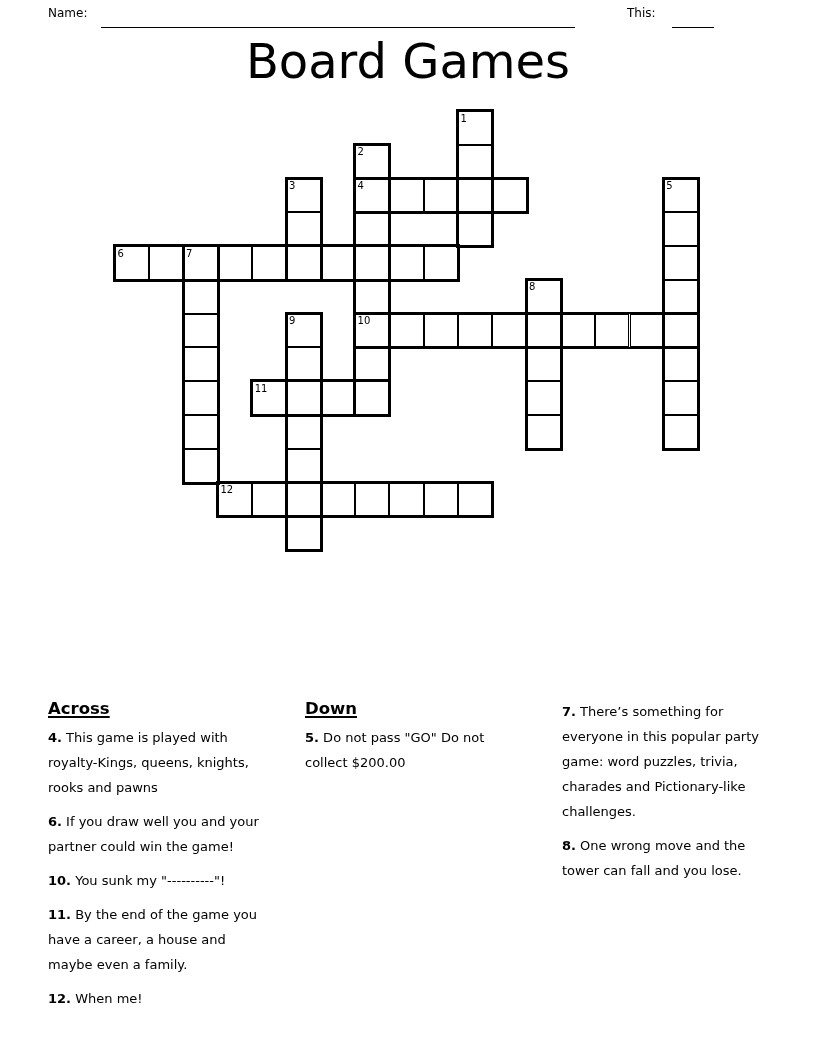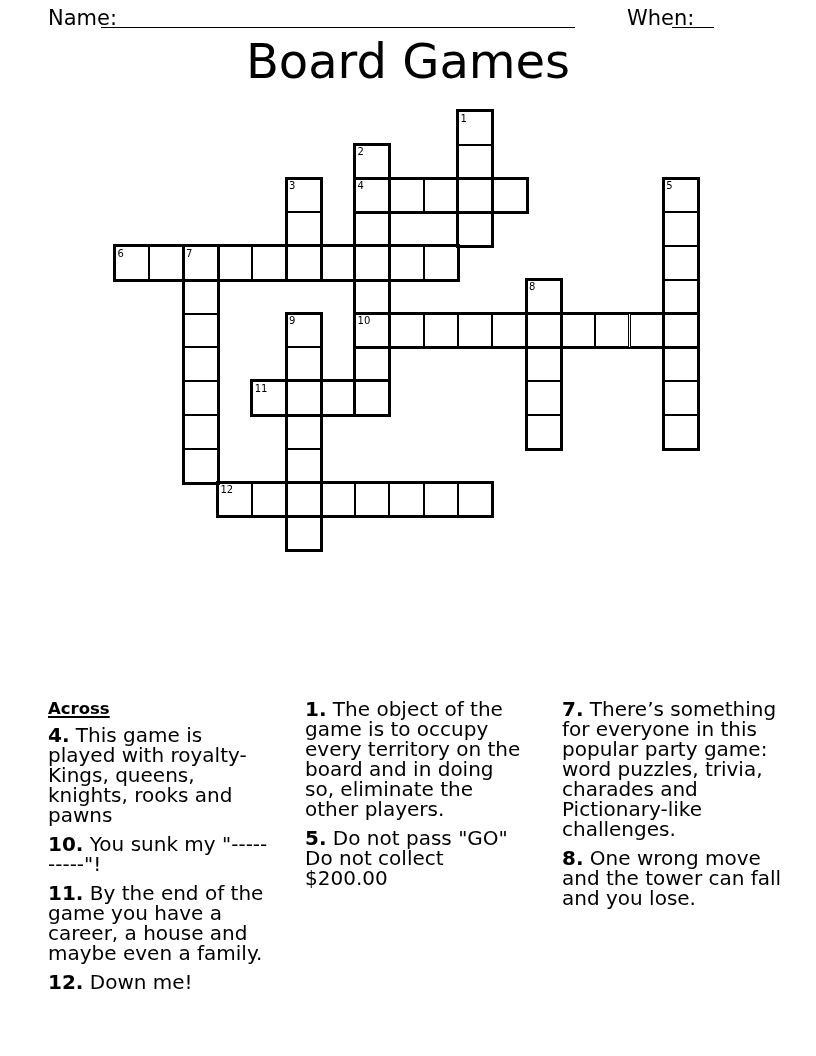--- a/index.html
+++ b/index.html
@@ -3,21 +3,21 @@
 <meta charset="utf-8">
 <style>
   html,body{margin:0;padding:0;}
   body{
     width:816px;height:1056px;
     background:#ffffff;color:#000;
     font-family:"DejaVu Sans","Liberation Sans",sans-serif;
     position:relative;overflow:hidden;
   }
   
-  .topbar{position:absolute;top:6px;left:48px;width:720px;height:22px;font-size:21px;}
+  .topbar{position:absolute;top:6px;left:48px;width:720px;height:22px;font-size:12px;}
   .topbar .lbl{position:absolute;top:0;}
   .name-lbl{left:0;}
   .date-lbl{left:579px;}
   .fill-line{position:absolute;top:4px;height:17px;border-bottom:1.5px solid #000;}
   .name-line{left:53px;width:474px;}
   .date-line{left:624px;width:42px;}
   
   .title{
     position:absolute;top:34px;left:0;width:816px;
     text-align:center;font-size:48px;font-weight:400;line-height:1.15;
@@ -40,30 +40,30 @@
   
   .clues{
     position:absolute;left:48px;top:699px;width:720px;
     display:flex;gap:24px;
   }
   .clue-col{flex:0 0 233px;width:233px;}
   .clue-heading{
     font-size:16.5px;font-weight:bold;margin:0 0 7px 0;
     text-decoration:underline;text-decoration-thickness:1.5px;text-underline-offset:2px;
   }
-  .clue{font-size:20px;line-height:20px;margin:0 13px 9px 0;}
+  .clue{font-size:13px;line-height:25px;margin:0 13px 9px 0;}
   .clue b{font-weight:bold;}
 </style>
 </head>
 <body>
 
 <div class="topbar">
   <span class="lbl name-lbl">Name:</span>
   <span class="fill-line name-line"></span>
-  <span class="lbl date-lbl">When:</span>
+  <span class="lbl date-lbl">This:</span>
   <span class="fill-line date-line"></span>
 </div>
 
 <h1 class="title">Board Games</h1>
 
 <div id="grid">
     <div class="cell" style="left: 458px; top: 111px; width: 34.3px; height: 33.78px;"></div>
     <div class="cell" style="left: 458px; top: 144.78px; width: 34.3px; height: 33.78px;"></div>
     <div class="cell" style="left: 458px; top: 178.56px; width: 34.3px; height: 33.78px;"></div>
     <div class="cell" style="left: 458px; top: 212.34px; width: 34.3px; height: 33.78px;"></div>
@@ -155,28 +155,29 @@
     <div class="cell-num" style="left: 254.7px; top: 382.74px;">11</div>
     <div class="word-box" style="left: 215.9px; top: 480.58px; width: 278.4px; height: 37.78px;"></div>
     <div class="cell-num" style="left: 220.4px; top: 484.08px;">12</div>
   </div>
 
 <div class="clues">
   <div class="clue-col">
     <h2 class="clue-heading">Across</h2>
     <div id="across-list">
         <p class="clue"><b>4.</b><span> This game is played with royalty-Kings, queens, knights, rooks and pawns</span></p>
+        <p class="clue"><b>6.</b><span> If you draw well you and your partner could win the game!</span></p>
         <p class="clue"><b>10.</b><span> You sunk my "----------"!</span></p>
         <p class="clue"><b>11.</b><span> By the end of the game you have a career, a house and maybe even a family.</span></p>
-        <p class="clue"><b>12.</b><span> Down me!</span></p>
+        <p class="clue"><b>12.</b><span> When me!</span></p>
       </div>
   </div>
   <div class="clue-col">
+    <h2 class="clue-heading">Down</h2>
     <div id="down-list">
-        <p class="clue"><b>1.</b><span> The object of the game is to occupy every territory on the board and in doing so, eliminate the other players.</span></p>
         <p class="clue"><b>5.</b><span> Do not pass "GO" Do not collect $200.00</span></p>
       </div>
   </div>
   <div class="clue-col">
     <div id="down-overflow-list">
         <p class="clue"><b>7.</b><span> There’s something for everyone in this popular party game: word puzzles, trivia, charades and Pictionary-like challenges.</span></p>
         <p class="clue"><b>8.</b><span> One wrong move and the tower can fall and you lose.</span></p>
       </div>
   </div>
 </div>

